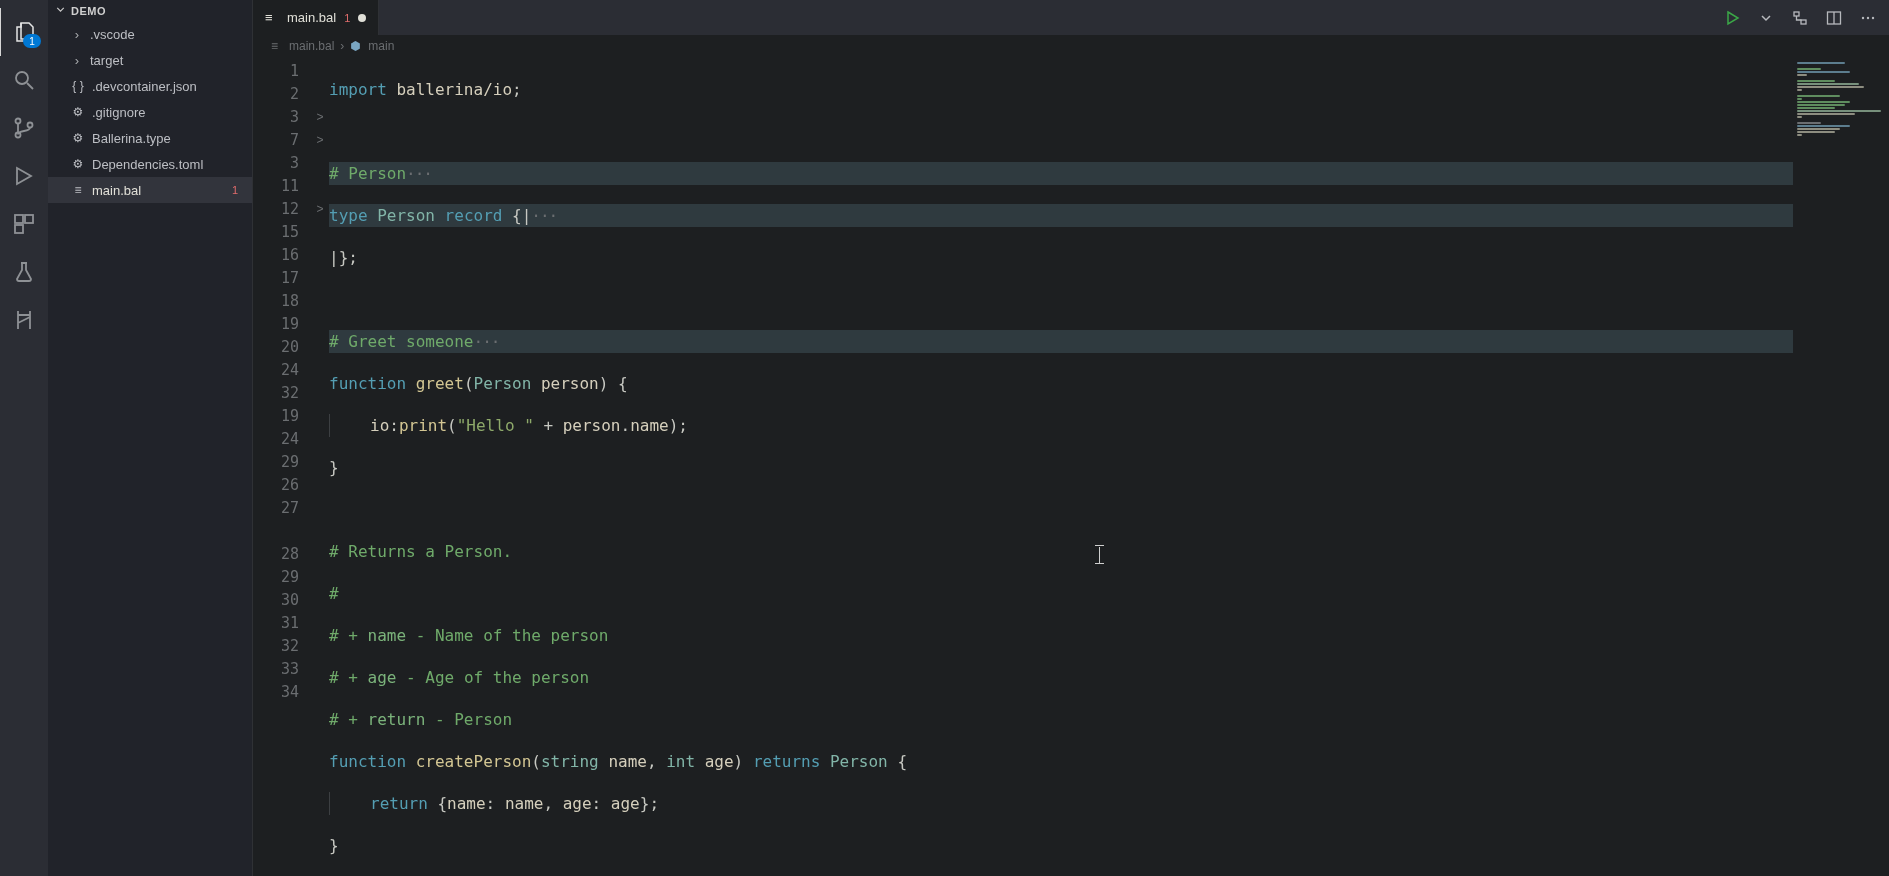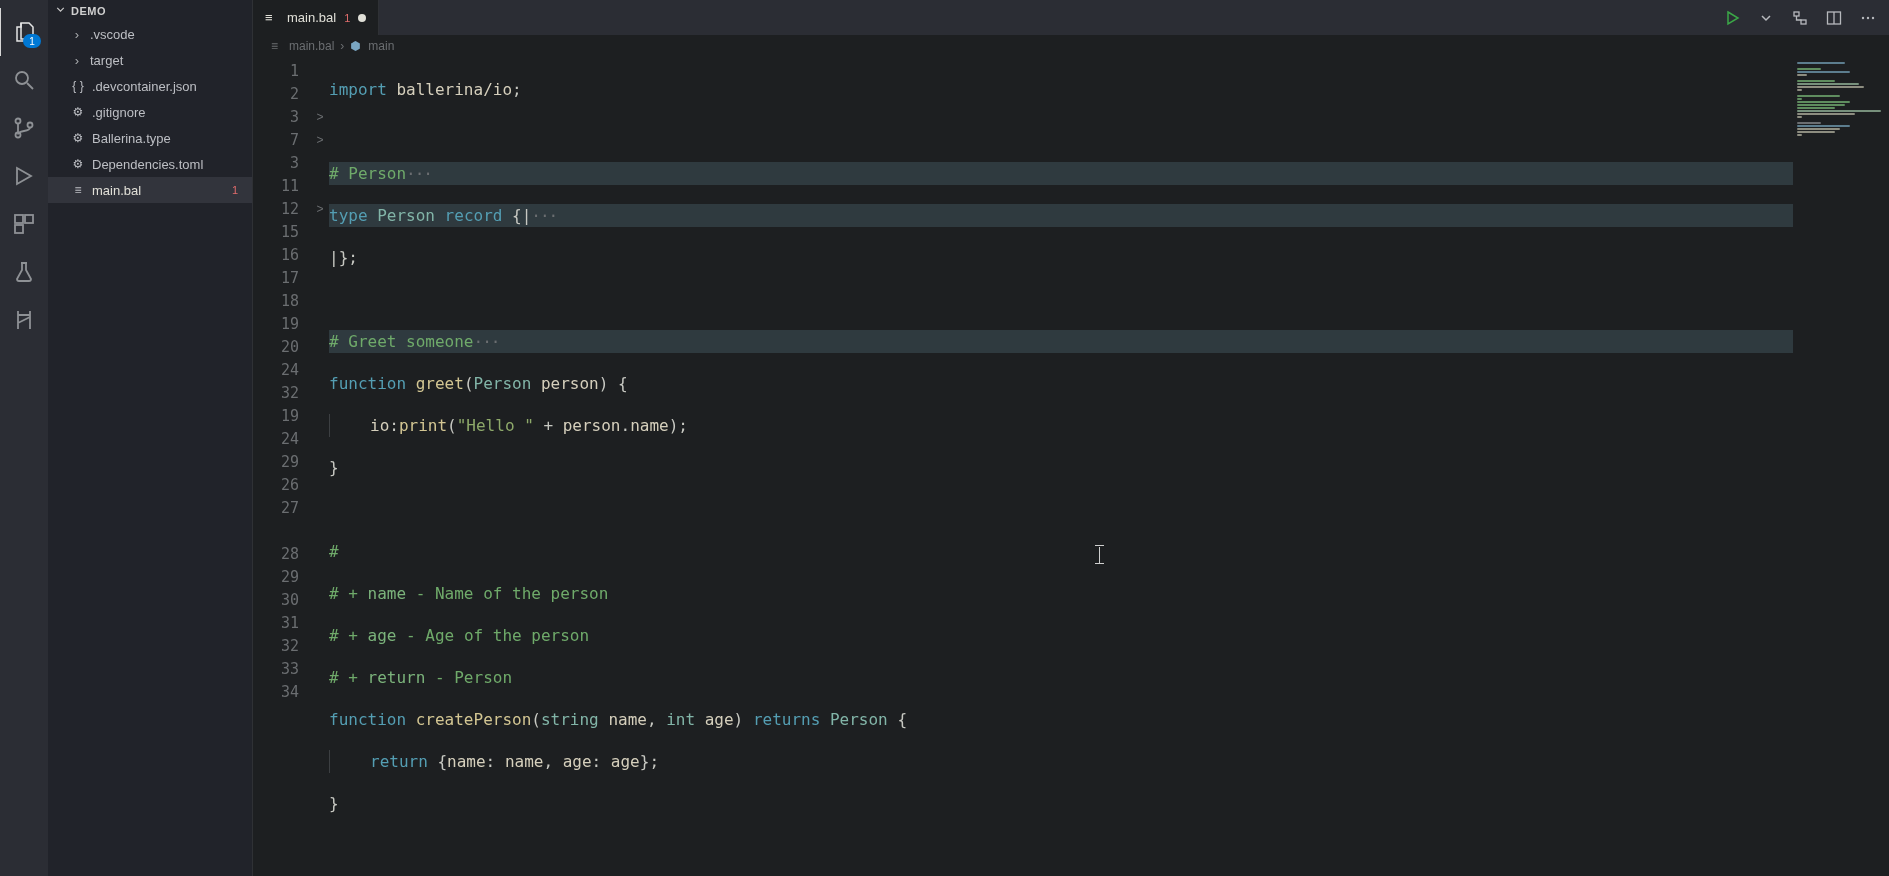--- a/index.html
+++ b/index.html
@@ -305,20 +305,21 @@
 <div class="line"></div>
 <div class="line folded-bg"><span class="doc"># </span><span class="doc">Person</span><span class="dots">···</span></div>
 <div class="line folded-bg"><span class="kw">type </span><span class="ty">Person </span><span class="kw">record </span><span class="pn">{|</span><span class="dots">···</span></div>
 <div class="line"><span class="pn">|};</span></div>
 <div class="line"></div>
 <div class="line folded-bg"><span class="doc"># </span><span class="doc">Greet someone</span><span class="dots">···</span></div>
 <div class="line"><span class="kw">function </span><span class="fn">greet</span><span class="pn">(</span><span class="ty">Person </span><span class="id">person</span><span class="pn">) {</span></div>
 <div class="line"><span class="indent"> </span><span class="id">io</span><span class="pn">:</span><span class="fn">print</span><span class="pn">(</span><span class="str">"Hello "</span><span class="pn"> + </span><span class="id">person</span><span class="pn">.</span><span class="id">name</span><span class="pn">);</span></div>
 <div class="line"><span class="pn">}</span></div>
 <div class="line"></div>
+<div class="line"><span class="doc"># Returns a Person.</span></div>
 <div class="line"><span class="doc">#</span></div>
 <div class="line"><span class="doc"># + </span><span class="docp">name</span><span class="doc"> - </span><span class="doc">Name of the person</span></div>
 <div class="line"><span class="doc"># + </span><span class="docp">age</span><span class="doc"> - </span><span class="doc">Age of the person</span></div>
 <div class="line"><span class="doc"># + </span><span class="docp">return</span><span class="doc"> - </span><span class="doc">Person</span></div>
 <div class="line"><span class="kw">function </span><span class="fn">createPerson</span><span class="pn">(</span><span class="ty">string </span><span class="id">name</span><span class="pn">, </span><span class="ty">int </span><span class="id">age</span><span class="pn">) </span><span class="kw">returns </span><span class="ty">Person </span><span class="pn">{</span></div>
 <div class="line"><span class="indent"> </span><span class="kw">return </span><span class="pn">{</span><span class="id">name</span><span class="pn">: </span><span class="id">name</span><span class="pn">, </span><span class="id">age</span><span class="pn">: </span><span class="id">age</span><span class="pn">};</span></div>
 <div class="line"><span class="pn">}</span></div>
 
 
 

